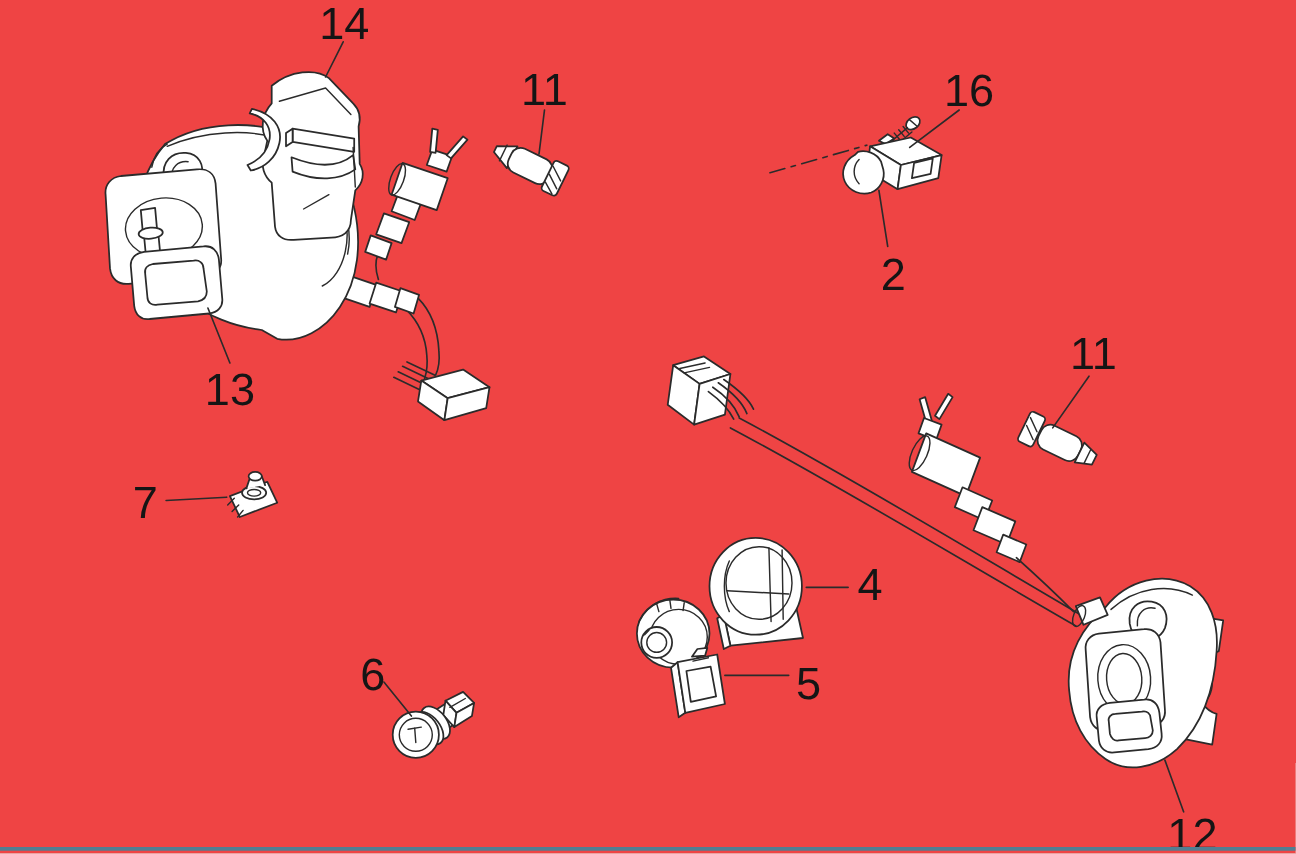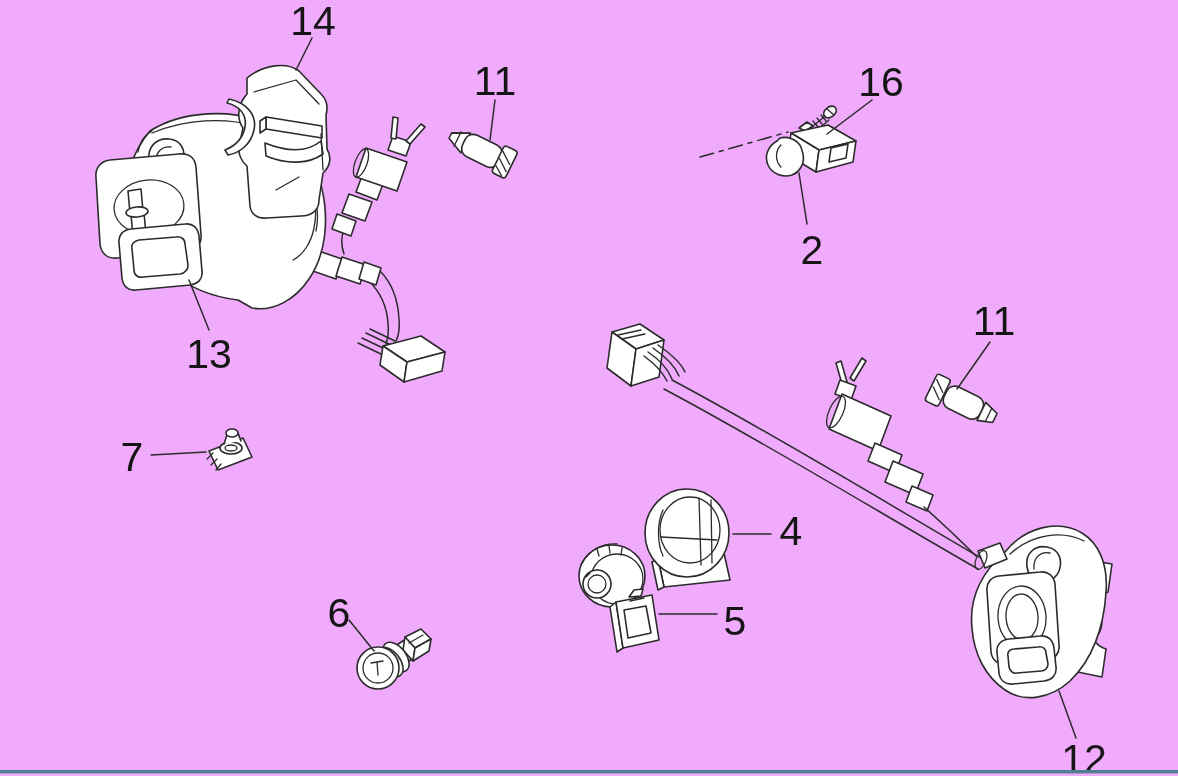--- a/index.html
+++ b/index.html
@@ -1,19 +1,19 @@
 <!DOCTYPE html>
 <html><head>
 <meta charset="utf-8">
 <style>
   html,body{margin:0;padding:0;background:#e8e8e8;}
   .stage{
     position:relative;
     width:1178px;height:776px;
-    background:#f0abfc;
+    background:#ef4444;
     overflow:hidden;
     font-family:"Liberation Sans", sans-serif;
   }
   svg{display:block;}
   .callout{
     font-family:"Liberation Sans", sans-serif;
     font-size:41px;
     fill:#151515;
     letter-spacing:0px;
   }

